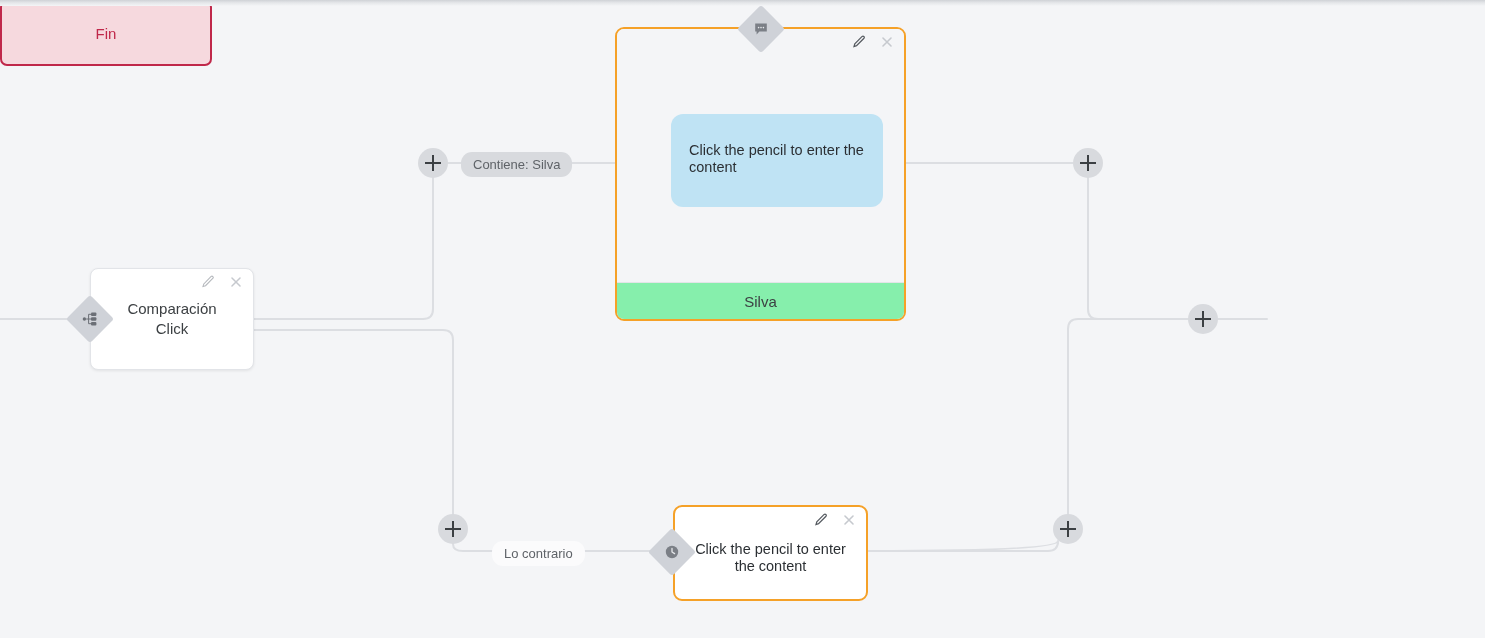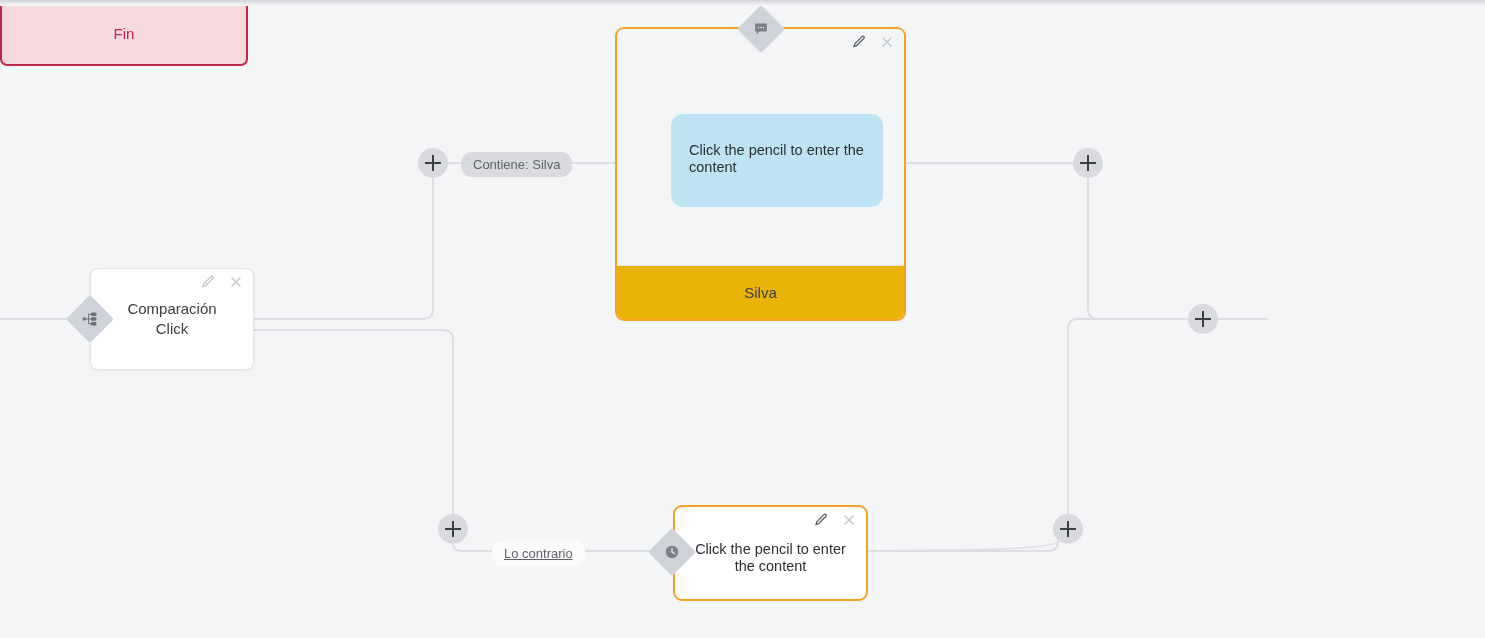--- a/index.html
+++ b/index.html
@@ -86,43 +86,43 @@
     left: 54px; top: 85px;
     width: 212px; min-height: 93px;
     background: #bfe3f4;
     border-radius: 12px;
     padding: 28px 18px 18px 18px;
     color: #2b2f33;
     font-size: 14.5px;
     line-height: 1.18;
   }
   #node-msg-top .footer {
-    height: 54px;
-    background: #eab308;
+    height: 37px;
+    background: #86efac;
     border-top: 1px solid #e3e5e8;
     display: flex; align-items: center; justify-content: center;
     font-size: 15px; color: #3c4043;
   }
 
   
   #node-msg-bottom {
     left: 673px; top: 505px; width: 195px; height: 96px;
     border: 2px solid #f5a128;
     border-radius: 9px;
     background: #ffffff;
     display: flex; align-items: center; justify-content: center;
     padding: 16px 10px 6px 10px;
   }
   #node-msg-bottom .txt {
     font-size: 14.5px; color: #2b2f33; text-align: center; line-height: 1.2;
   }
 
   
   #node-fin {
-    left: 1267px; top: 286px; width: 248px; height: 66px;
+    left: 1267px; top: 286px; width: 212px; height: 66px;
     background: #f6d9de;
     border: 2px solid #c0284a;
     border-radius: 7px;
     display: flex; align-items: center; justify-content: center;
     color: #c0284a; font-size: 15px;
   }
 
   
   .plus {
     position: absolute;
@@ -142,21 +142,21 @@
   .edge-label {
     position: absolute;
     z-index: 18;
     font-size: 13px;
     color: #5f6368;
     padding: 5px 12px;
     border-radius: 11px;
     white-space: nowrap;
   }
   .edge-label.gray  { background: #d8dade; }
-  .edge-label.white { background: #fbfbfc; text-decoration: underline; }
+  .edge-label.white { background: #fbfbfc; }
 </style>
 </head>
 <body>
 
 <div id="canvas">
 
   <div id="top-shadow"></div>
 
   <svg id="edges" viewBox="0 0 1485 638" width="1485" height="638">
     <g fill="none" stroke="#dcdee2" stroke-width="2" stroke-linecap="round">

